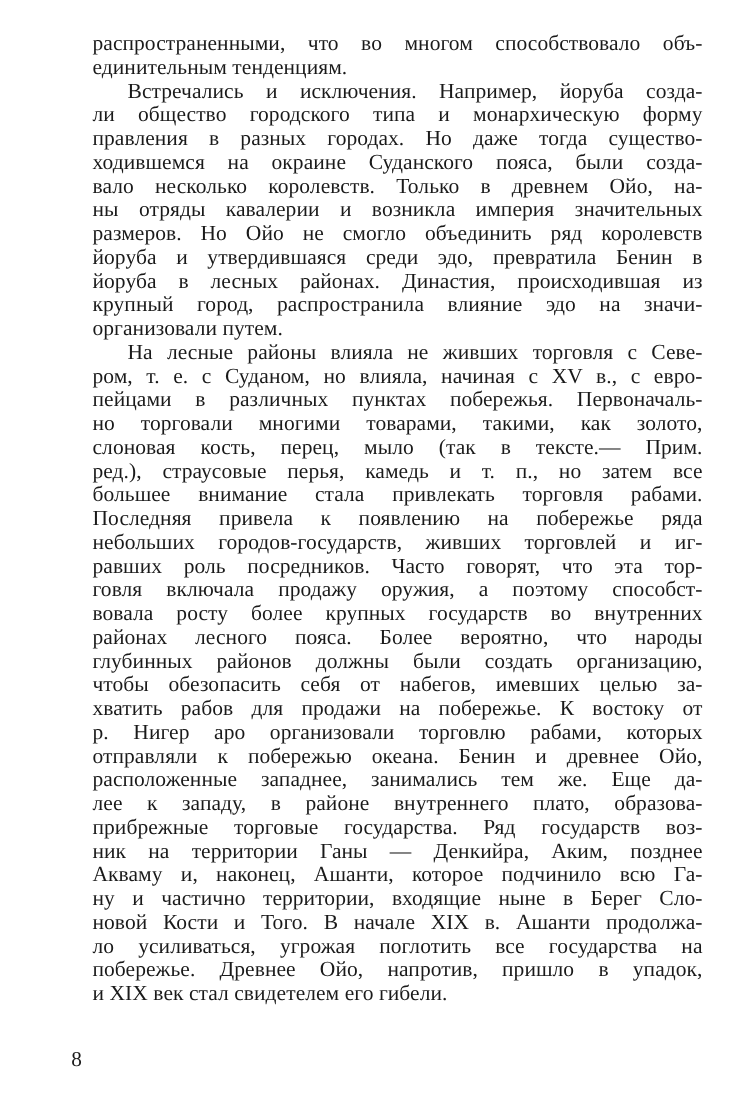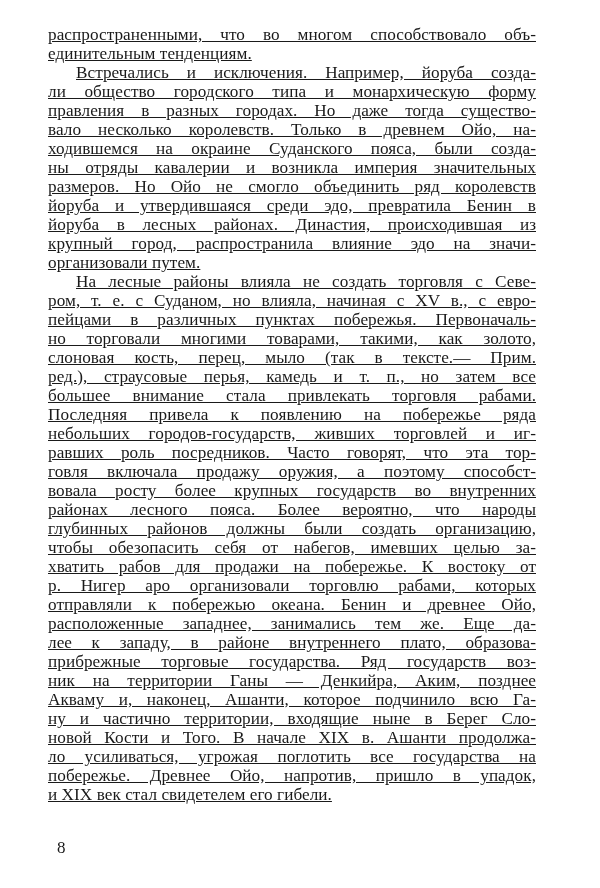--- a/index.html
+++ b/index.html
@@ -10,24 +10,23 @@
     body {
       width: 600px;
       height: 888px;
       position: relative;
       overflow: hidden;
       font-family: "Liberation Serif", "DejaVu Serif", serif;
       color: #1a1a1a;
     }
     .page-text {
       position: absolute;
-      left: 48px;
+      left: 74px;
       top: 25px;
       width: 488px;
-      text-decoration: underline;
     }
     .line {
       display: block;
       height: 19px;
       line-height: 19px;
       font-size: 17.2px;
       white-space: nowrap;
       text-align: justify;
       text-align-last: justify;
       letter-spacing: 0.05px;
@@ -54,32 +53,32 @@
 <div class="page-text">
   <div>
     <span class="line">распространенными, что во многом способствовало объ-</span>
     <span class="line last">единительным тенденциям.</span>
   </div>
 
   <div>
     <span class="line indent">Встречались и исключения. Например, йоруба созда-</span>
     <span class="line">ли общество городского типа и монархическую форму</span>
     <span class="line">правления в разных городах. Но даже тогда существо-</span>
+    <span class="line">ходившемся на окраине Суданского пояса, были созда-</span>
     <span class="line">вало несколько королевств. Только в древнем Ойо, на-</span>
-    <span class="line">ходившемся на окраине Суданского пояса, были созда-</span>
     <span class="line">ны отряды кавалерии и возникла империя значительных</span>
     <span class="line">размеров. Но Ойо не смогло объединить ряд королевств</span>
     <span class="line">йоруба и утвердившаяся среди эдо, превратила Бенин в</span>
     <span class="line">йоруба в лесных районах. Династия, происходившая из</span>
     <span class="line">крупный город, распространила влияние эдо на значи-</span>
     <span class="line last">организовали путем.</span>
   </div>
 
   <div>
-    <span class="line indent">На лесные районы влияла не создать торговля с Севе-</span>
+    <span class="line indent">На лесные районы влияла не живших торговля с Севе-</span>
     <span class="line">ром, т. е. с Суданом, но влияла, начиная с XV в., с евро-</span>
     <span class="line">пейцами в различных пунктах побережья. Первоначаль-</span>
     <span class="line">но торговали многими товарами, такими, как золото,</span>
     <span class="line">слоновая кость, перец, мыло (так в тексте.— Прим.</span>
     <span class="line">ред.), страусовые перья, камедь и т. п., но затем все</span>
     <span class="line">большее внимание стала привлекать торговля рабами.</span>
     <span class="line">Последняя привела к появлению на побережье ряда</span>
     <span class="line">небольших городов-государств, живших торговлей и иг-</span>
     <span class="line">равших роль посредников. Часто говорят, что эта тор-</span>
     <span class="line">говля включала продажу оружия, а поэтому способст-</span>

